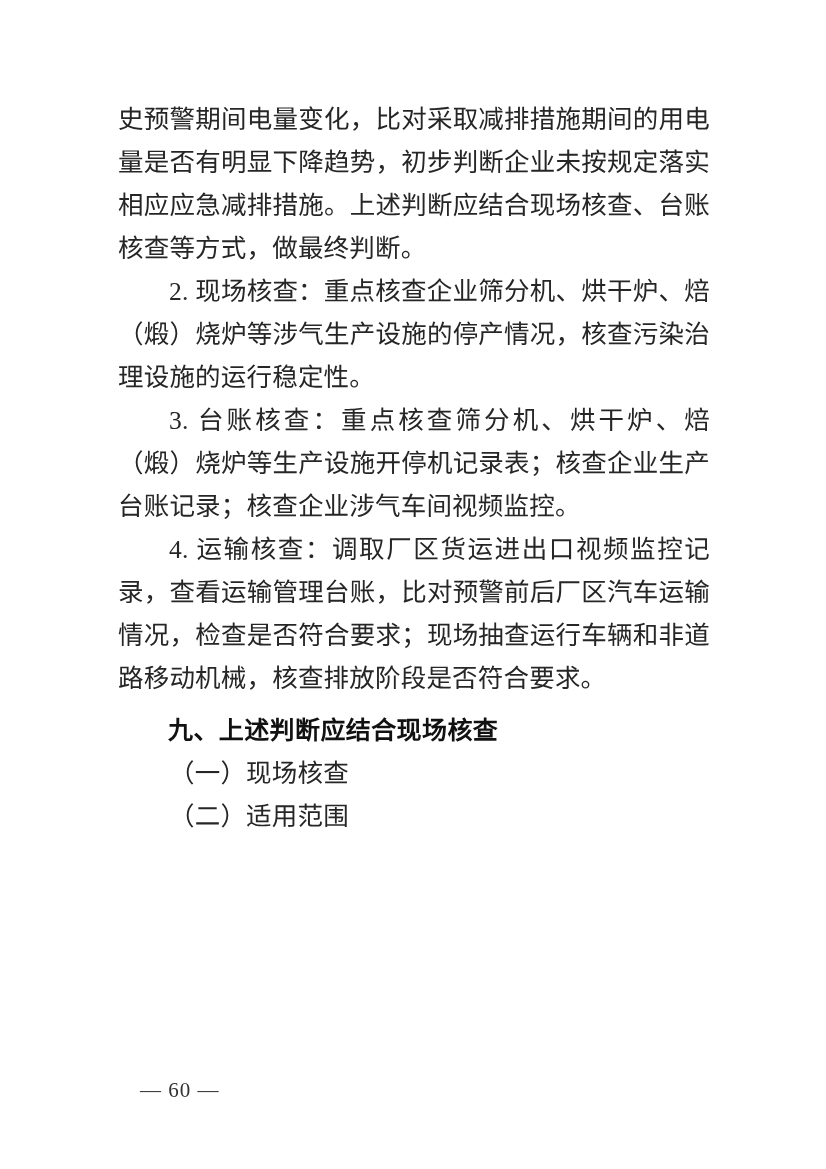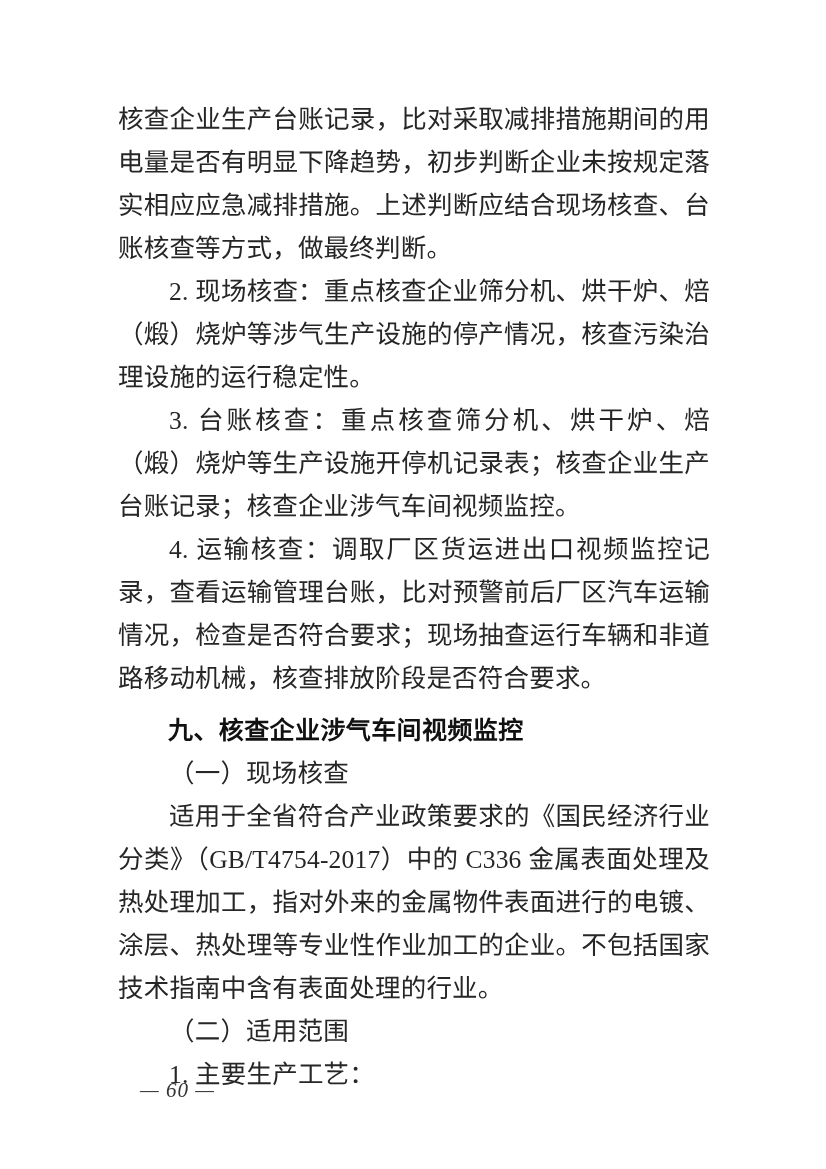--- a/index.html
+++ b/index.html
@@ -71,47 +71,44 @@
     position: absolute;
     left: 118px;
     top: 1078px;
     width: 592px;
     text-align: left;
     font-family: "Liberation Serif", "DejaVu Serif", serif;
     font-size: 21px;
     color: #333333;
     letter-spacing: 1px;
     padding-left: 22px;
-    font-style: italic;
   }
 </style>
 </head>
 <body>
 
 <div class="page">
 
   <div class="content">
 
-    <p class="para">核查企业生产台账记录，比对采取减排措施期间的用电量是否有明显下降趋势，初步判断企业未按规定落实相应应急减排措施。上述判断应结合现场核查、台账核查等方式，做最终判断。</p>
+    <p class="para">史预警期间电量变化，比对采取减排措施期间的用电量是否有明显下降趋势，初步判断企业未按规定落实相应应急减排措施。上述判断应结合现场核查、台账核查等方式，做最终判断。</p>
 
     <p class="para indent">2. 现场核查：重点核查企业筛分机、烘干炉、焙（煅）烧炉等涉气生产设施的停产情况，核查污染治理设施的运行稳定性。</p>
 
     <p class="para indent">3. 台账核查：重点核查筛分机、烘干炉、焙（煅）烧炉等生产设施开停机记录表；核查企业生产台账记录；核查企业涉气车间视频监控。</p>
 
     <p class="para indent">4. 运输核查：调取厂区货运进出口视频监控记录，查看运输管理台账，比对预警前后厂区汽车运输情况，检查是否符合要求；现场抽查运行车辆和非道路移动机械，核查排放阶段是否符合要求。</p>
 
     <div class="spacer-sm"></div>
 
-    <h2 class="heading">九、核查企业涉气车间视频监控</h2>
+    <h2 class="heading">九、上述判断应结合现场核查</h2>
 
     <p class="para indent">（一）现场核查</p>
 
-    <p class="para indent">适用于全省符合产业政策要求的《国民经济行业分类》（GB/T4754-2017）中的 C336 金属表面处理及热处理加工，指对外来的金属物件表面进行的电镀、涂层、热处理等专业性作业加工的企业。不包括国家技术指南中含有表面处理的行业。</p>
 
     <p class="para indent">（二）适用范围</p>
 
-    <p class="para indent">1. 主要生产工艺：</p>
 
   </div>
 
   <div class="footer">— 60 —</div>
 
 </div>
 
 </body></html>

